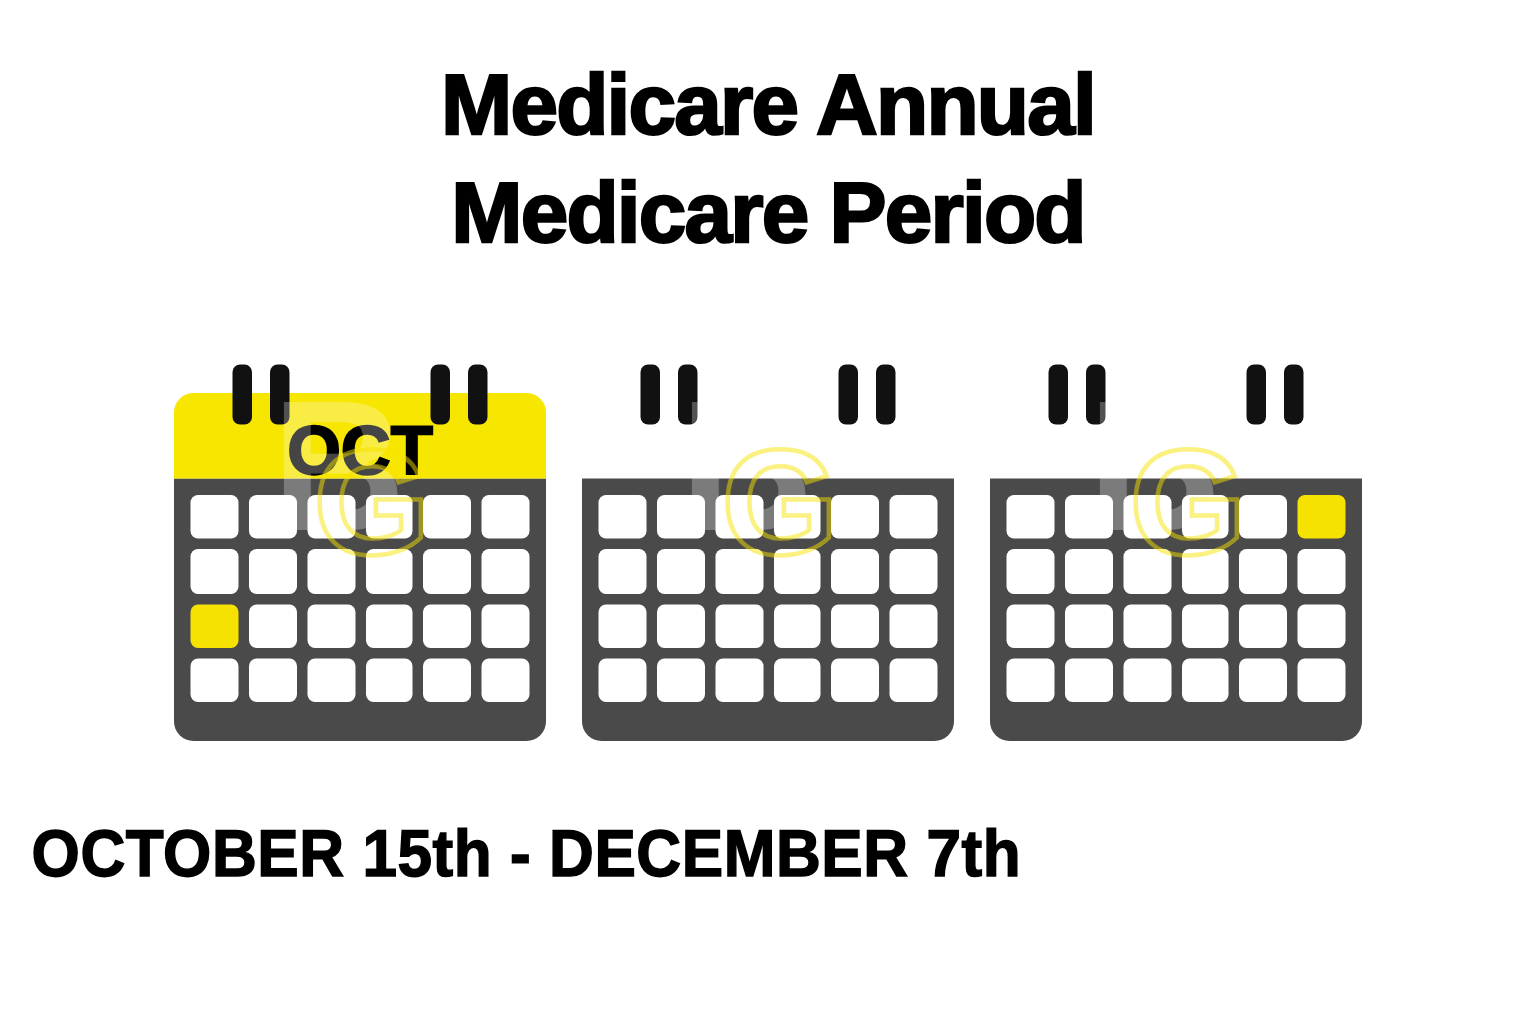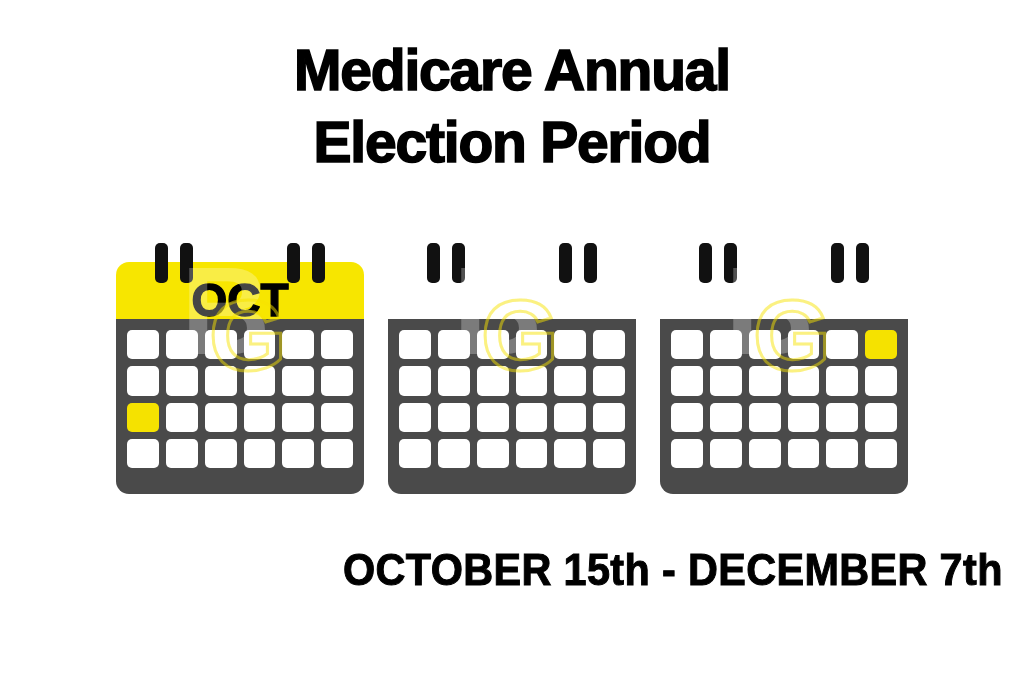--- a/index.html
+++ b/index.html
@@ -172,42 +172,42 @@
     color: transparent;
     -webkit-text-stroke: 3px rgba(245,226,0,0.55);
   }
 
   
   .subtitle-block {
     position: absolute;
     top: 542px;
     left: 0;
     width: 1024px;
-    text-align: right;
+    text-align: left;
   }
   .subtitle-text {
     display: inline-block;
     font-family: "Liberation Sans Narrow", "Liberation Sans", sans-serif;
     font-weight: 700;
     font-size: 44px;
     line-height: 56px;
     letter-spacing: 0.4px;
     color: #000000;
     -webkit-text-stroke: 1px #000000;
     transform: scaleX(0.94);
   }
 </style>
 </head>
 <body>
 
 <div id="poster">
 
   <div class="title-block">
     <span class="title-line">Medicare Annual</span>
-    <span class="title-line">Election Period</span>
+    <span class="title-line">Medicare Period</span>
   </div>
 
   <div class="cal-row">
 
     <div class="calendar">
       <div class="rings">
         <span class="ring r1"></span>
         <span class="ring r2"></span>
         <span class="ring r3"></span>
         <span class="ring r4"></span>

